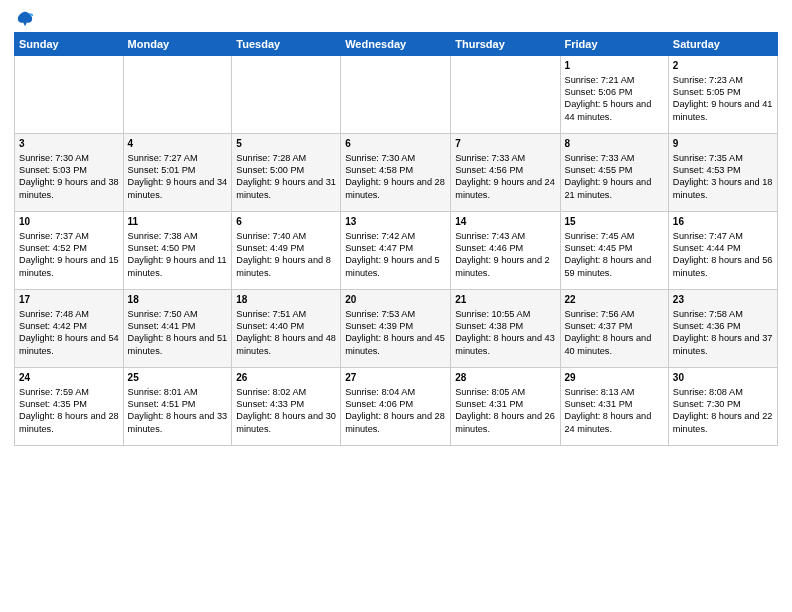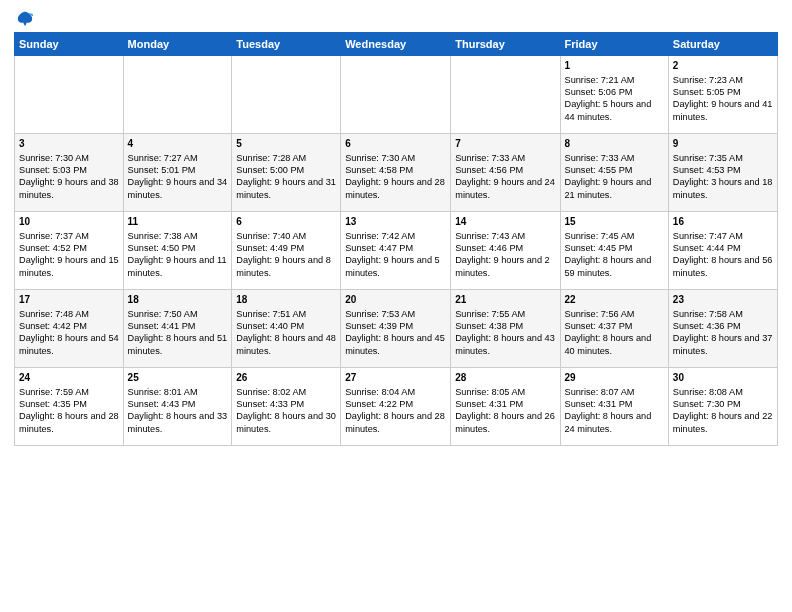--- a/index.html
+++ b/index.html
@@ -256,21 +256,21 @@
             <div>Daylight: 8 hours and 48 minutes.</div>
           </td>
           <td>
             <span class="day-number">20</span>
             <div>Sunrise: 7:53 AM</div>
             <div>Sunset: 4:39 PM</div>
             <div>Daylight: 8 hours and 45 minutes.</div>
           </td>
           <td>
             <span class="day-number">21</span>
-            <div>Sunrise: 7:55 AM</div>
+            <div>Sunrise: 10:55 AM</div>
             <div>Sunset: 4:38 PM</div>
             <div>Daylight: 8 hours and 43 minutes.</div>
           </td>
           <td>
             <span class="day-number">22</span>
             <div>Sunrise: 7:56 AM</div>
             <div>Sunset: 4:37 PM</div>
             <div>Daylight: 8 hours and 40 minutes.</div>
           </td>
           <td>
@@ -283,44 +283,44 @@
         <tr>
           <td>
             <span class="day-number">24</span>
             <div>Sunrise: 7:59 AM</div>
             <div>Sunset: 4:35 PM</div>
             <div>Daylight: 8 hours and 28 minutes.</div>
           </td>
           <td>
             <span class="day-number">25</span>
             <div>Sunrise: 8:01 AM</div>
-            <div>Sunset: 4:43 PM</div>
+            <div>Sunset: 4:51 PM</div>
             <div>Daylight: 8 hours and 33 minutes.</div>
           </td>
           <td>
             <span class="day-number">26</span>
             <div>Sunrise: 8:02 AM</div>
             <div>Sunset: 4:33 PM</div>
             <div>Daylight: 8 hours and 30 minutes.</div>
           </td>
           <td>
             <span class="day-number">27</span>
             <div>Sunrise: 8:04 AM</div>
-            <div>Sunset: 4:22 PM</div>
+            <div>Sunset: 4:06 PM</div>
             <div>Daylight: 8 hours and 28 minutes.</div>
           </td>
           <td>
             <span class="day-number">28</span>
             <div>Sunrise: 8:05 AM</div>
             <div>Sunset: 4:31 PM</div>
             <div>Daylight: 8 hours and 26 minutes.</div>
           </td>
           <td>
             <span class="day-number">29</span>
-            <div>Sunrise: 8:07 AM</div>
+            <div>Sunrise: 8:13 AM</div>
             <div>Sunset: 4:31 PM</div>
             <div>Daylight: 8 hours and 24 minutes.</div>
           </td>
           <td>
             <span class="day-number">30</span>
             <div>Sunrise: 8:08 AM</div>
             <div>Sunset: 7:30 PM</div>
             <div>Daylight: 8 hours and 22 minutes.</div>
           </td>
         </tr>

